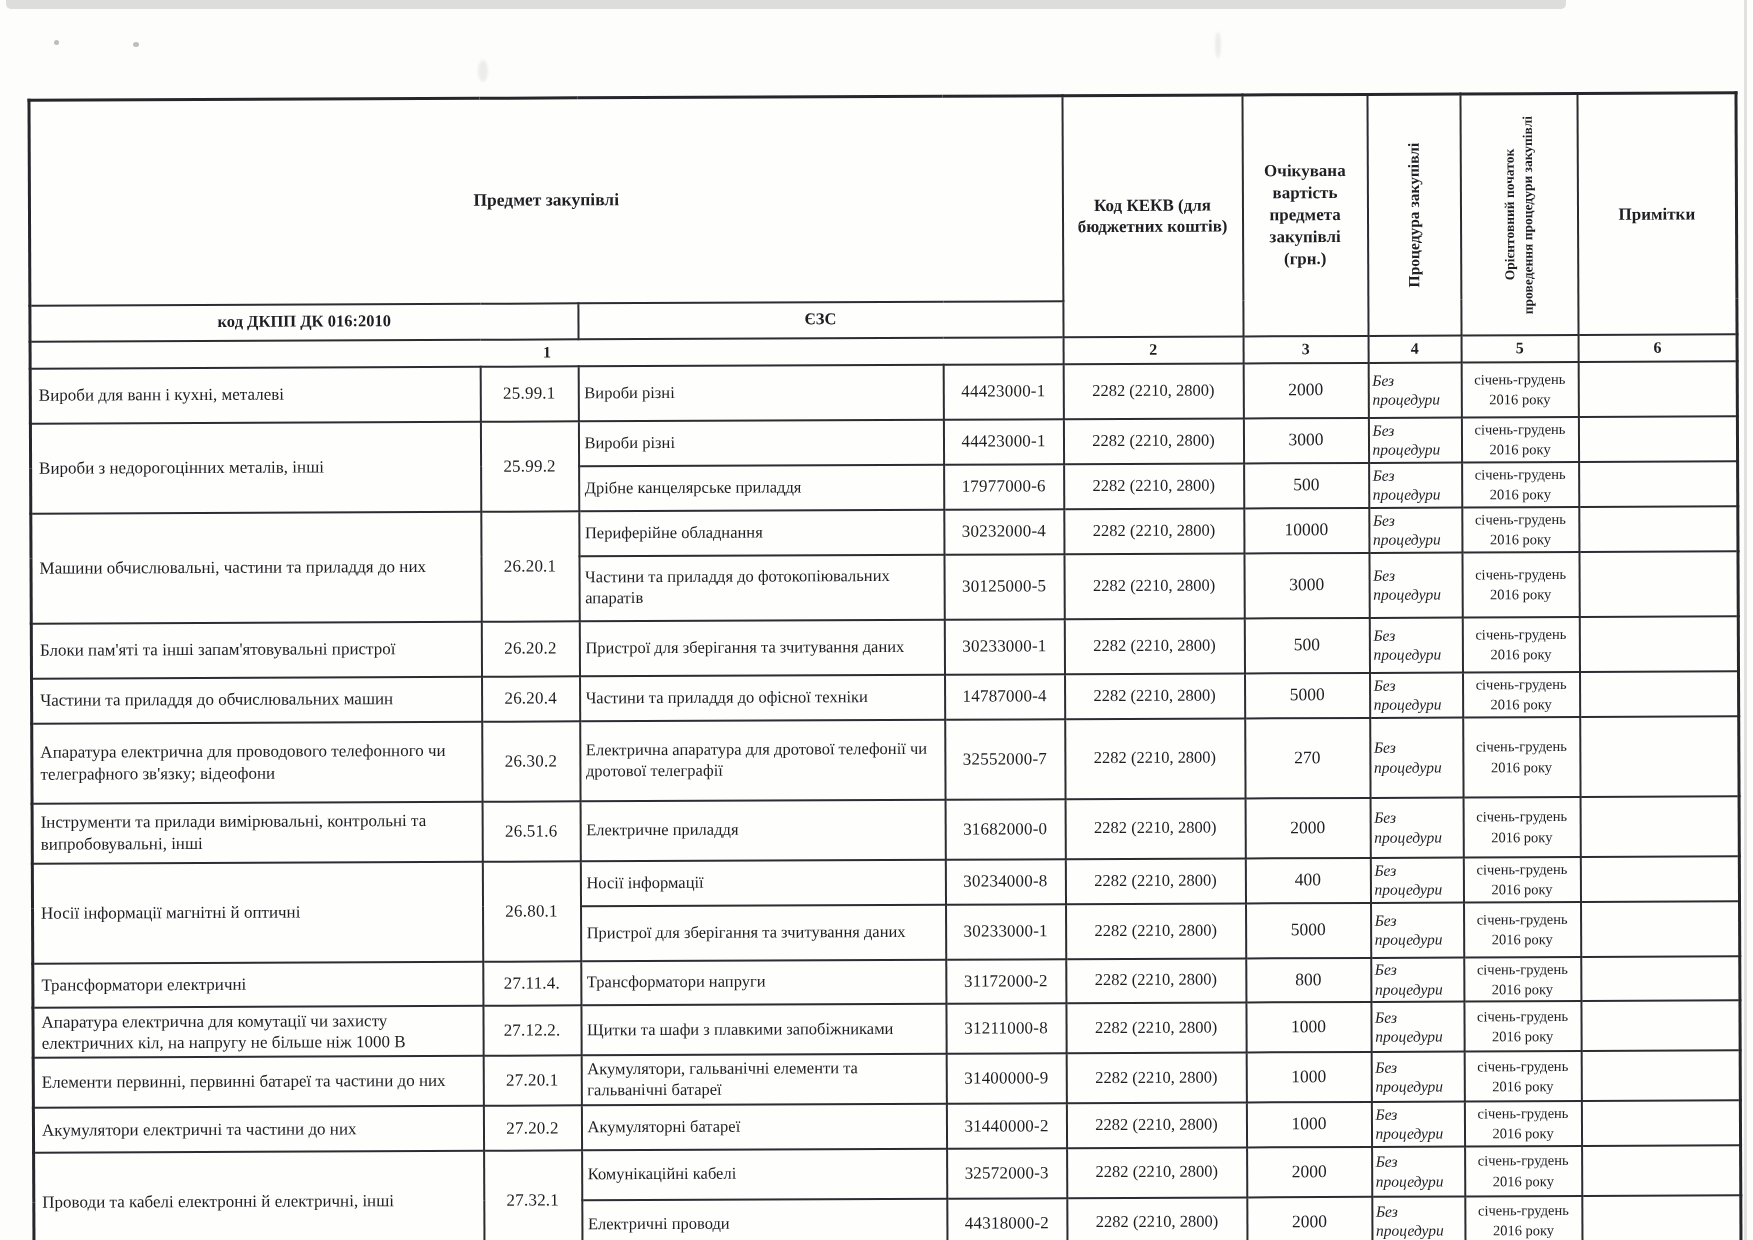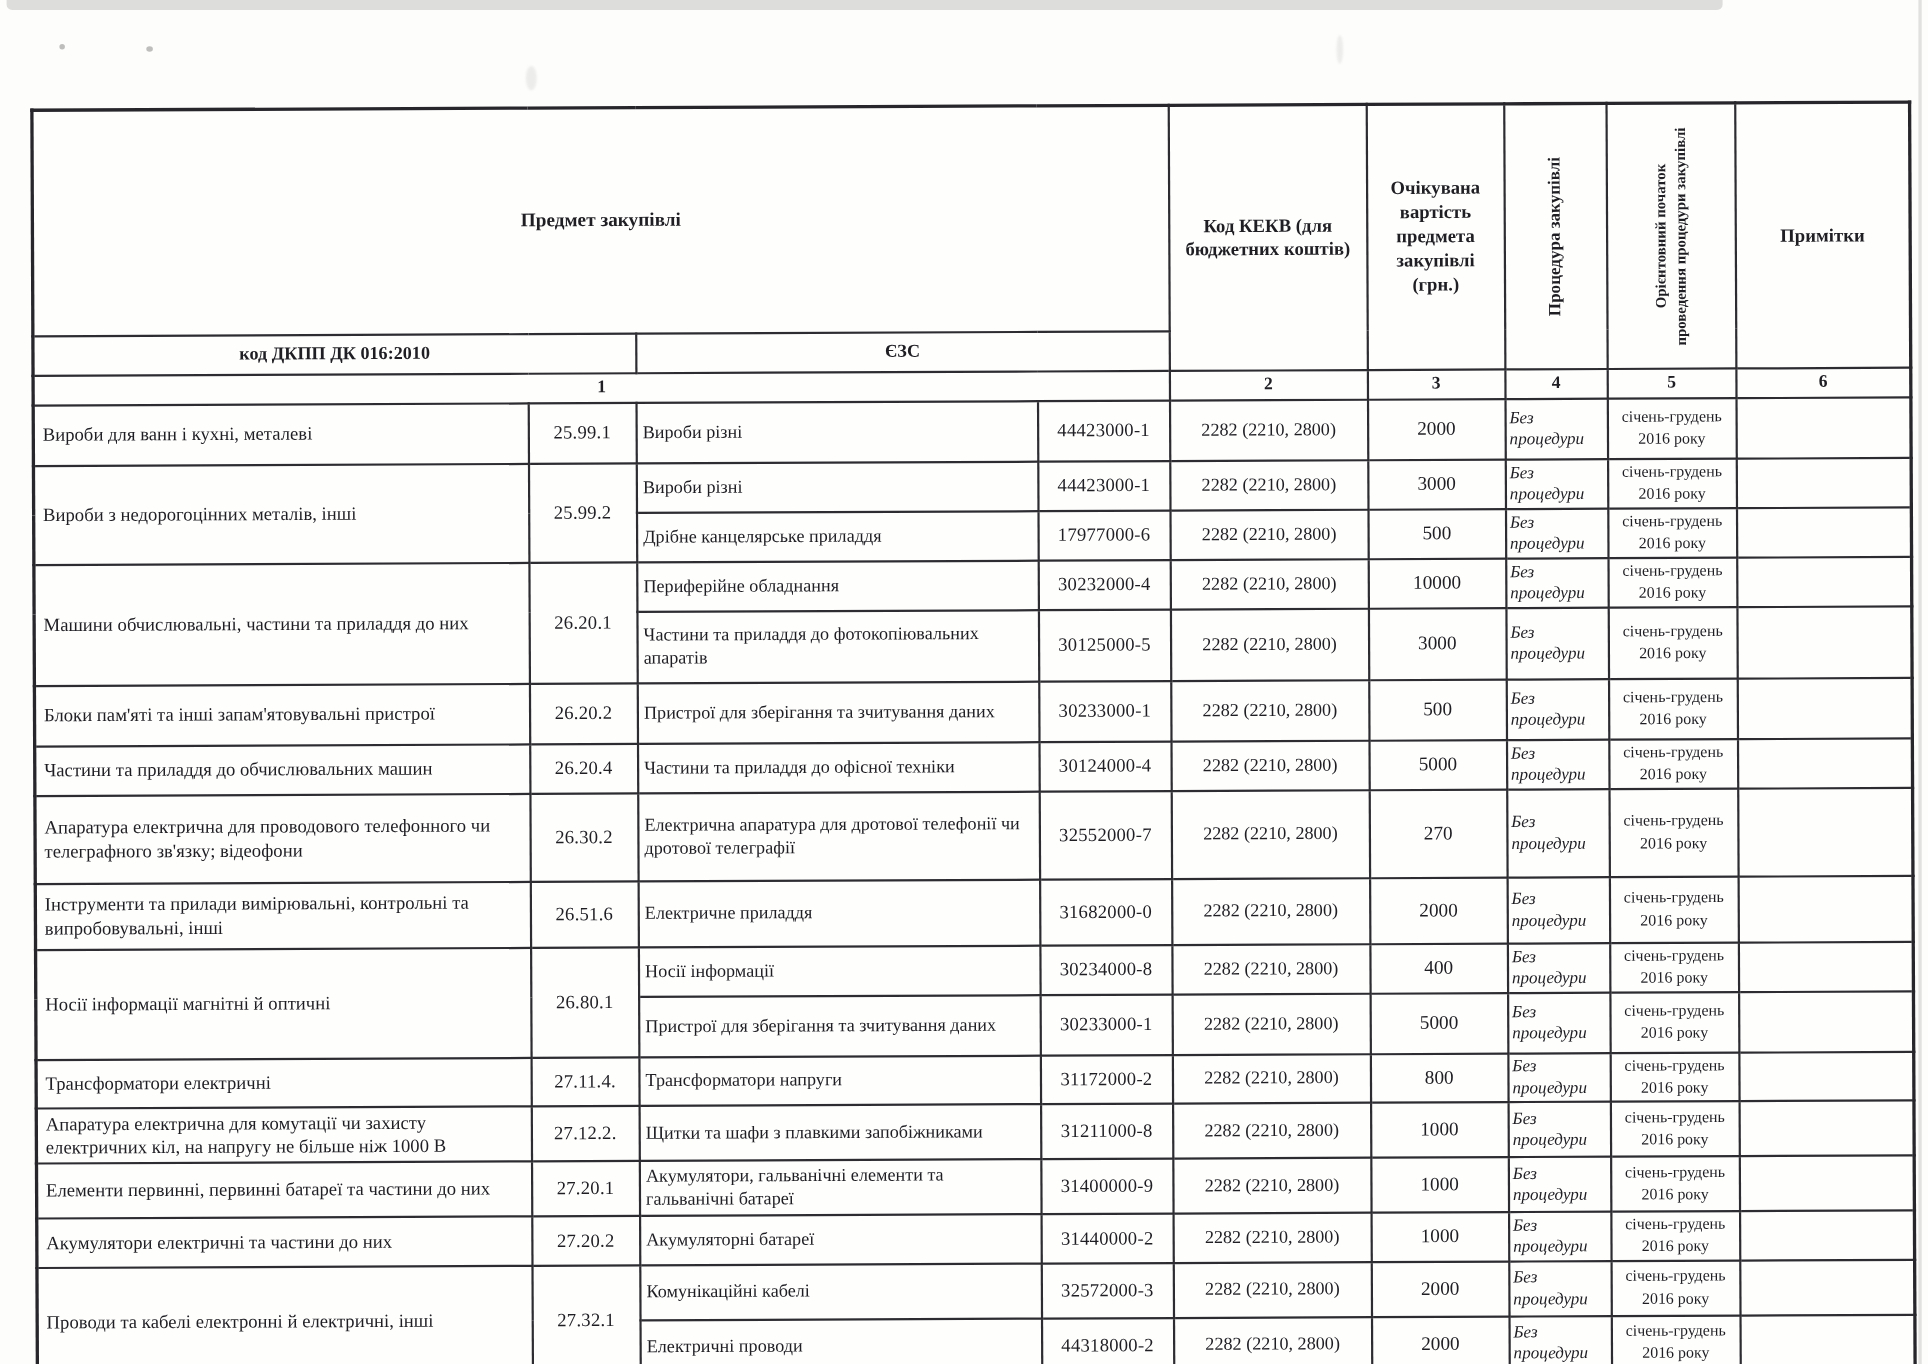--- a/index.html
+++ b/index.html
@@ -178,21 +178,21 @@
       <td class="c kekv-cell">2282 (2210, 2800)</td>
       <td class="c val-cell">500</td>
       <td class="proc-cell">Без процедури</td>
       <td class="c period-cell">січень-грудень 2016 року</td>
       <td></td>
     </tr>
     <tr style="height:45px">
       <td class="item-cell">Частини та приладдя до обчислювальних машин</td>
       <td class="c code-cell">26.20.4</td>
       <td class="ezs-name">Частини та приладдя до офісної техніки</td>
-      <td class="c code-cell">30124000-4</td>
+      <td class="c code-cell">14787000-4</td>
       <td class="c kekv-cell">2282 (2210, 2800)</td>
       <td class="c val-cell">5000</td>
       <td class="proc-cell">Без процедури</td>
       <td class="c period-cell">січень-грудень 2016 року</td>
       <td></td>
     </tr>
     <tr style="height:80px">
       <td class="item-cell">Апаратура електрична для проводового телефонного чи телеграфного зв'язку; відеофони</td>
       <td class="c code-cell">26.30.2</td>
       <td class="ezs-name">Електрична апаратура для дротової телефонії чи дротової телеграфії</td>

